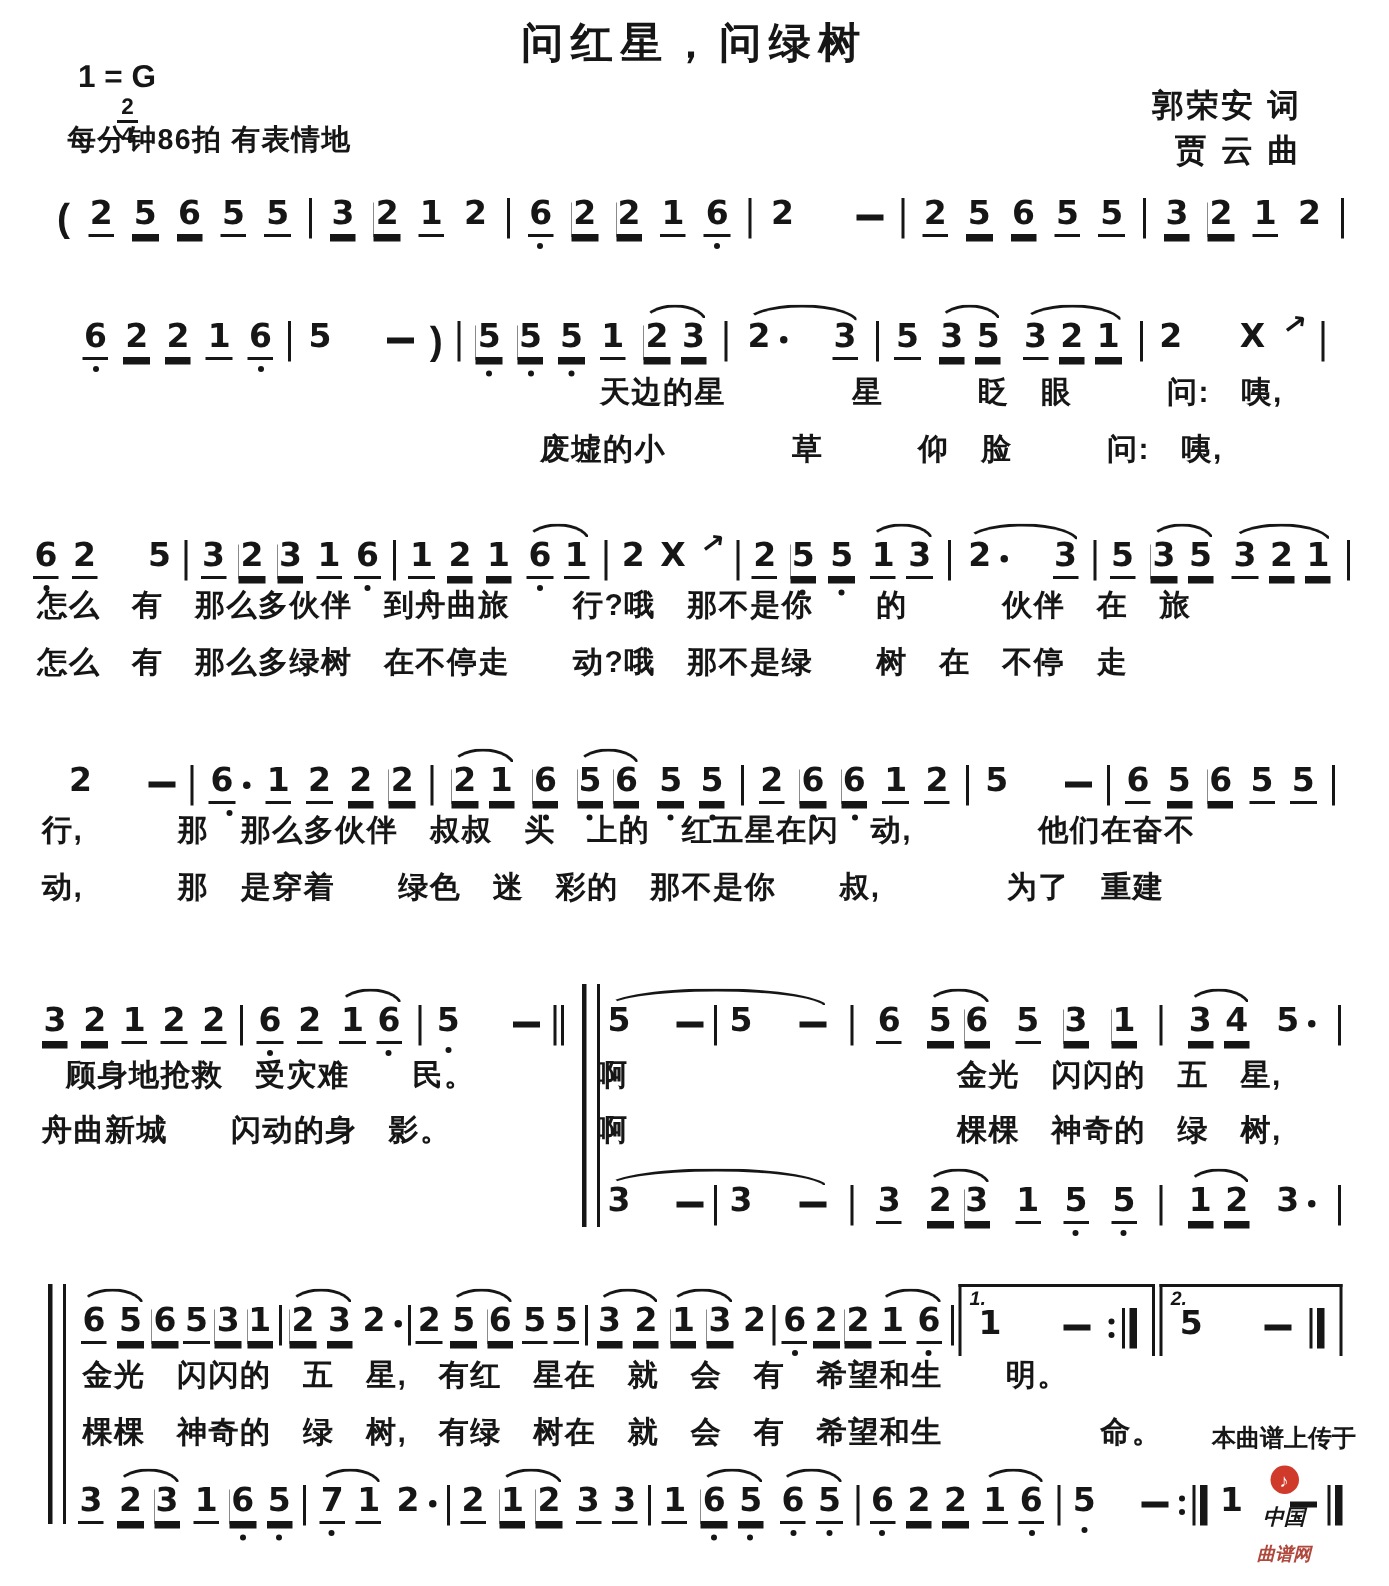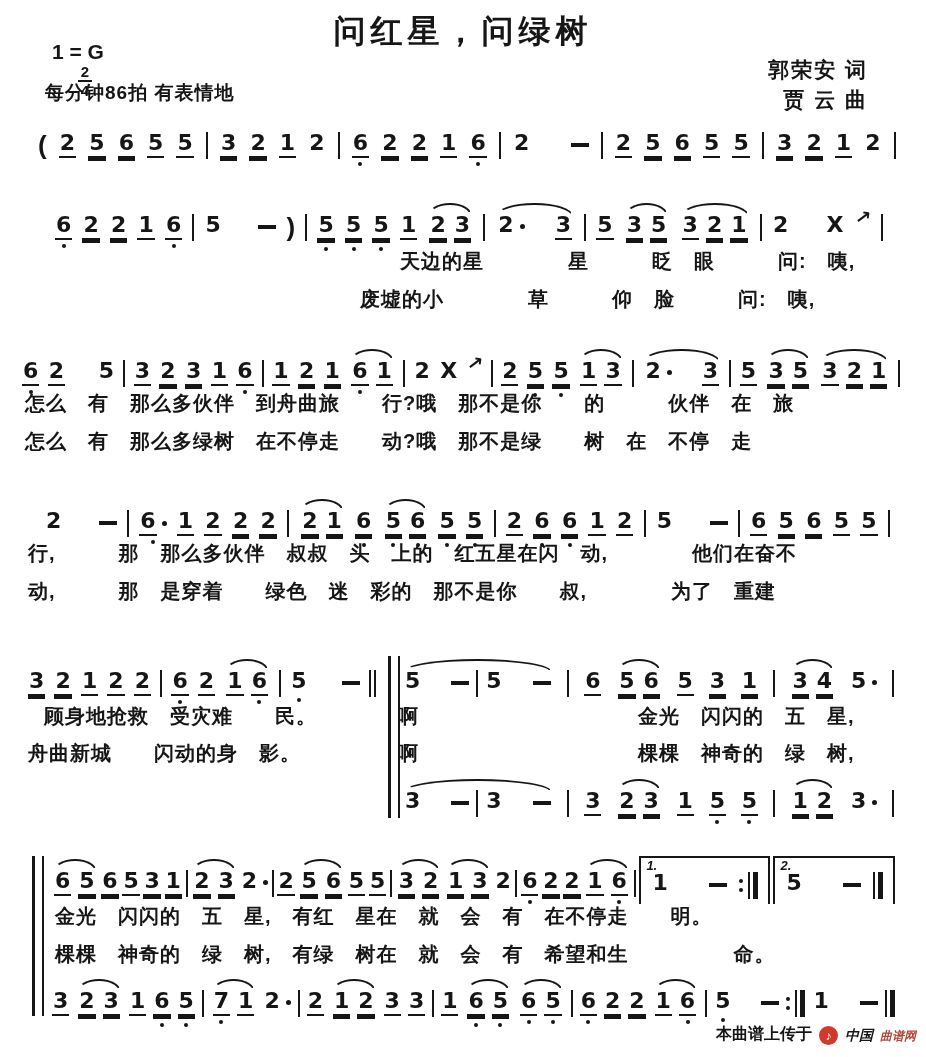--- a/index.html
+++ b/index.html
@@ -2,21 +2,21 @@
 <html style="--ink: #161616;"><head>
 <meta charset="utf-8">
 <style>
   :root{ --ink:#161616; }
   html,body{margin:0;padding:0;}
   body{width:926px;height:1057px;position:relative;background:#ffffff;overflow:hidden;
        font-family:"Liberation Sans","DejaVu Sans",sans-serif;color:var(--ink);}
   .abs{position:absolute;}
 
   
-  .title{left:0;right:0;top:10px;text-align:center;font-size:32px;font-weight:900;letter-spacing:5px;}
+  .title{left:0;right:0;top:10px;text-align:center;font-size:28px;font-weight:900;letter-spacing:5px;}
   .keyrow{left:52px;top:40px;font-size:21px;font-weight:bold;display:flex;align-items:center;flex-direction:column;}
   .tsig{display:inline-flex;flex-direction:column;align-items:center;margin-left:14px;font-size:15px;font-weight:900;line-height:1;}
   .tsig .tnum{border-bottom:2px solid var(--ink);padding:0 3px 1px;}
   .tsig .tden{padding-top:1px;}
   .tempo{left:45px;top:80px;font-size:19px;font-weight:bold;letter-spacing:1px;}
   .credit{right:58px;font-size:21px;font-weight:bold;text-align:right;letter-spacing:2px;}
 
   
   .mrow{position:absolute;display:flex;justify-content:space-between;align-items:flex-start;padding-top:14px;}
   .note{display:inline-flex;flex-direction:column;align-items:center;}
@@ -44,22 +44,22 @@
   .volta{position:relative;display:inline-flex;gap:12px;border:2px solid var(--ink);border-bottom:none;
     padding:14px 10px 0 10px;margin-top:-14px;align-items:flex-start;}
   .volta::before{content:attr(data-label);position:absolute;top:0px;left:5px;font-size:13px;
     font-style:italic;font-weight:bold;}
   .vbracket{position:absolute;width:7px;border-left:3px solid var(--ink);border-right:2px solid var(--ink);}
 
   
   .lyr{position:absolute;font-size:20px;font-weight:bold;white-space:pre;letter-spacing:1px;}
 
   
-  .footer{position:absolute;right:10px;bottom:12px;display:flex;align-items:flex-end;gap:7px;
-    font-size:16px;font-weight:bold;}
+  .footer{position:absolute;right:22px;bottom:12px;display:flex;align-items:center;gap:7px;
+    font-size:16px;font-weight:bold;flex-direction:column;}
   .logo{width:19px;height:19px;border-radius:50%;display:inline-flex;align-items:center;justify-content:center;
     color:#fff;font-size:12px;line-height:1;}
   .brand-black{font-size:14px;font-weight:900;font-style:italic;}
   .brand-red{font-size:12px;font-weight:900;font-style:italic;}
 </style>
 </head>
 <body>
 
 <div class="abs title">问红星，问绿树</div>
 <div class="abs keyrow">
@@ -1369,21 +1369,21 @@
 <div class="lyr" style="left:25px;top:390px;">怎么　有　那么多伙伴　到舟曲旅　　行?哦　那不是你　　的　　　伙伴　在　旅</div>
 <div class="lyr" style="left:25px;top:428px;">怎么　有　那么多绿树　在不停走　　动?哦　那不是绿　　树　在　不停　走</div>
 <div class="lyr" style="left:28px;top:540px;">行,　　　那　那么多伙伴　叔叔　头　上的　红五星在闪　动,　　　　他们在奋不</div>
 <div class="lyr" style="left:28px;top:578px;">动,　　　那　是穿着　　绿色　迷　彩的　那不是你　　叔,　　　　为了　重建</div>
 <div class="lyr" style="left:44px;top:703px;text-align:right;">顾身地抢救　受灾难　　民。</div>
 <div class="lyr" style="left:28px;top:740px;">舟曲新城　　闪动的身　影。</div>
 <div class="lyr" style="left:398px;top:703px;">啊</div>
 <div class="lyr" style="left:398px;top:740px;">啊</div>
 <div class="lyr" style="left:638px;top:703px;">金光　闪闪的　五　星,</div>
 <div class="lyr" style="left:638px;top:740px;">棵棵　神奇的　绿　树,</div>
-<div class="lyr" style="left:55px;top:903px;">金光　闪闪的　五　星,　有红　星在　就　会　有　在不停走　　明。</div>
+<div class="lyr" style="left:55px;top:903px;">金光　闪闪的　五　星,　有红　星在　就　会　有　希望和生　　明。</div>
 <div class="lyr" style="left:55px;top:941px;">棵棵　神奇的　绿　树,　有绿　树在　就　会　有　希望和生　　　　　命。</div>
 
 <div class="footer">
   <span>本曲谱上传于</span>
   <span class="logo" id="logo" style="background: rgb(208, 58, 42);">♪</span>
   <span class="brand-black">中国</span>
   <span class="brand-red" id="brandRed" style="color: rgb(176, 73, 61);">曲谱网</span>
 </div>
 
 </body></html>

